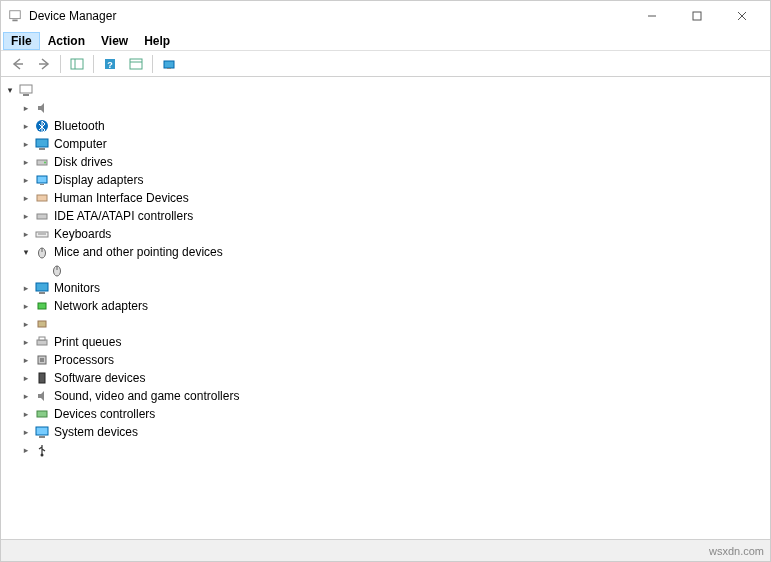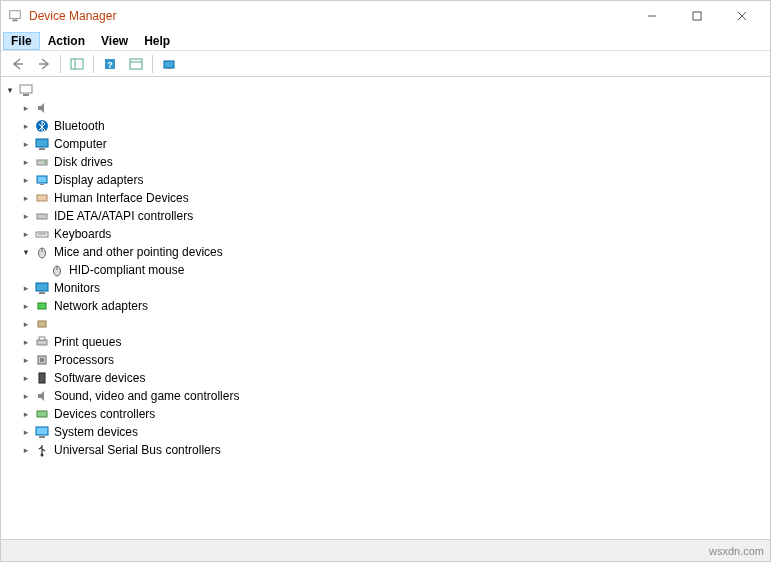--- a/index.html
+++ b/index.html
@@ -18,21 +18,21 @@
     height: 30px;
     display: flex;
     align-items: center;
     padding: 0 6px;
     background: #fff;
   }
   .titlebar .app-icon {
     width: 16px; height: 16px; margin-right: 6px;
     display: inline-flex; align-items: center; justify-content: center;
   }
-  .titlebar .title { flex: 1; font-size: 12px; color: #c2410c; }
+  .titlebar .title { flex: 1; font-size: 12px; color: #000000; }
   .win-controls { display: flex; }
   .win-btn {
     width: 45px; height: 30px;
     display: flex; align-items: center; justify-content: center;
     color: #555;
   }
   .menubar {
     height: 20px;
     display: flex;
     align-items: center;
@@ -293,21 +293,20 @@
     <span class="node-label">Mice and other pointing devices</span>
   </div>
 
   <div class="node" style="padding-left:46px">
     <span class="icon">
         <svg width="14" height="14">
           <ellipse cx="7" cy="8" rx="3.5" ry="5" fill="#ddd" stroke="#666"></ellipse>
           <line x1="7" y1="3" x2="7" y2="7" stroke="#666"></line>
         </svg>
       </span>
-    <span class="node-label">HID-compliant mouse</span>
   </div>
 
   <div class="node" style="padding-left:16px">
     <span class="arrow">▸</span>
     <span class="icon">
         <svg width="14" height="14">
           <rect x="1" y="2" width="12" height="8" fill="#4ad" stroke="#06a"></rect>
           <rect x="4" y="11" width="6" height="2" fill="#888"></rect>
         </svg>
       </span>
@@ -397,19 +396,18 @@
   </div>
 
   <div class="node" style="padding-left:16px">
     <span class="arrow">▸</span>
     <span class="icon">
         <svg width="14" height="14">
           <path d="M7 2 L7 12 M7 4 L4 6 M7 6 L10 8" stroke="#333" stroke-width="1.2" fill="none"></path>
           <circle cx="7" cy="12" r="1.5" fill="#333"></circle>
         </svg>
       </span>
-    <span class="node-label">Universal Serial Bus controllers</span>
   </div>
 </div>
 
 <div class="statusbar">
   <span>wsxdn.com</span>
 </div>
 
 </body></html>

